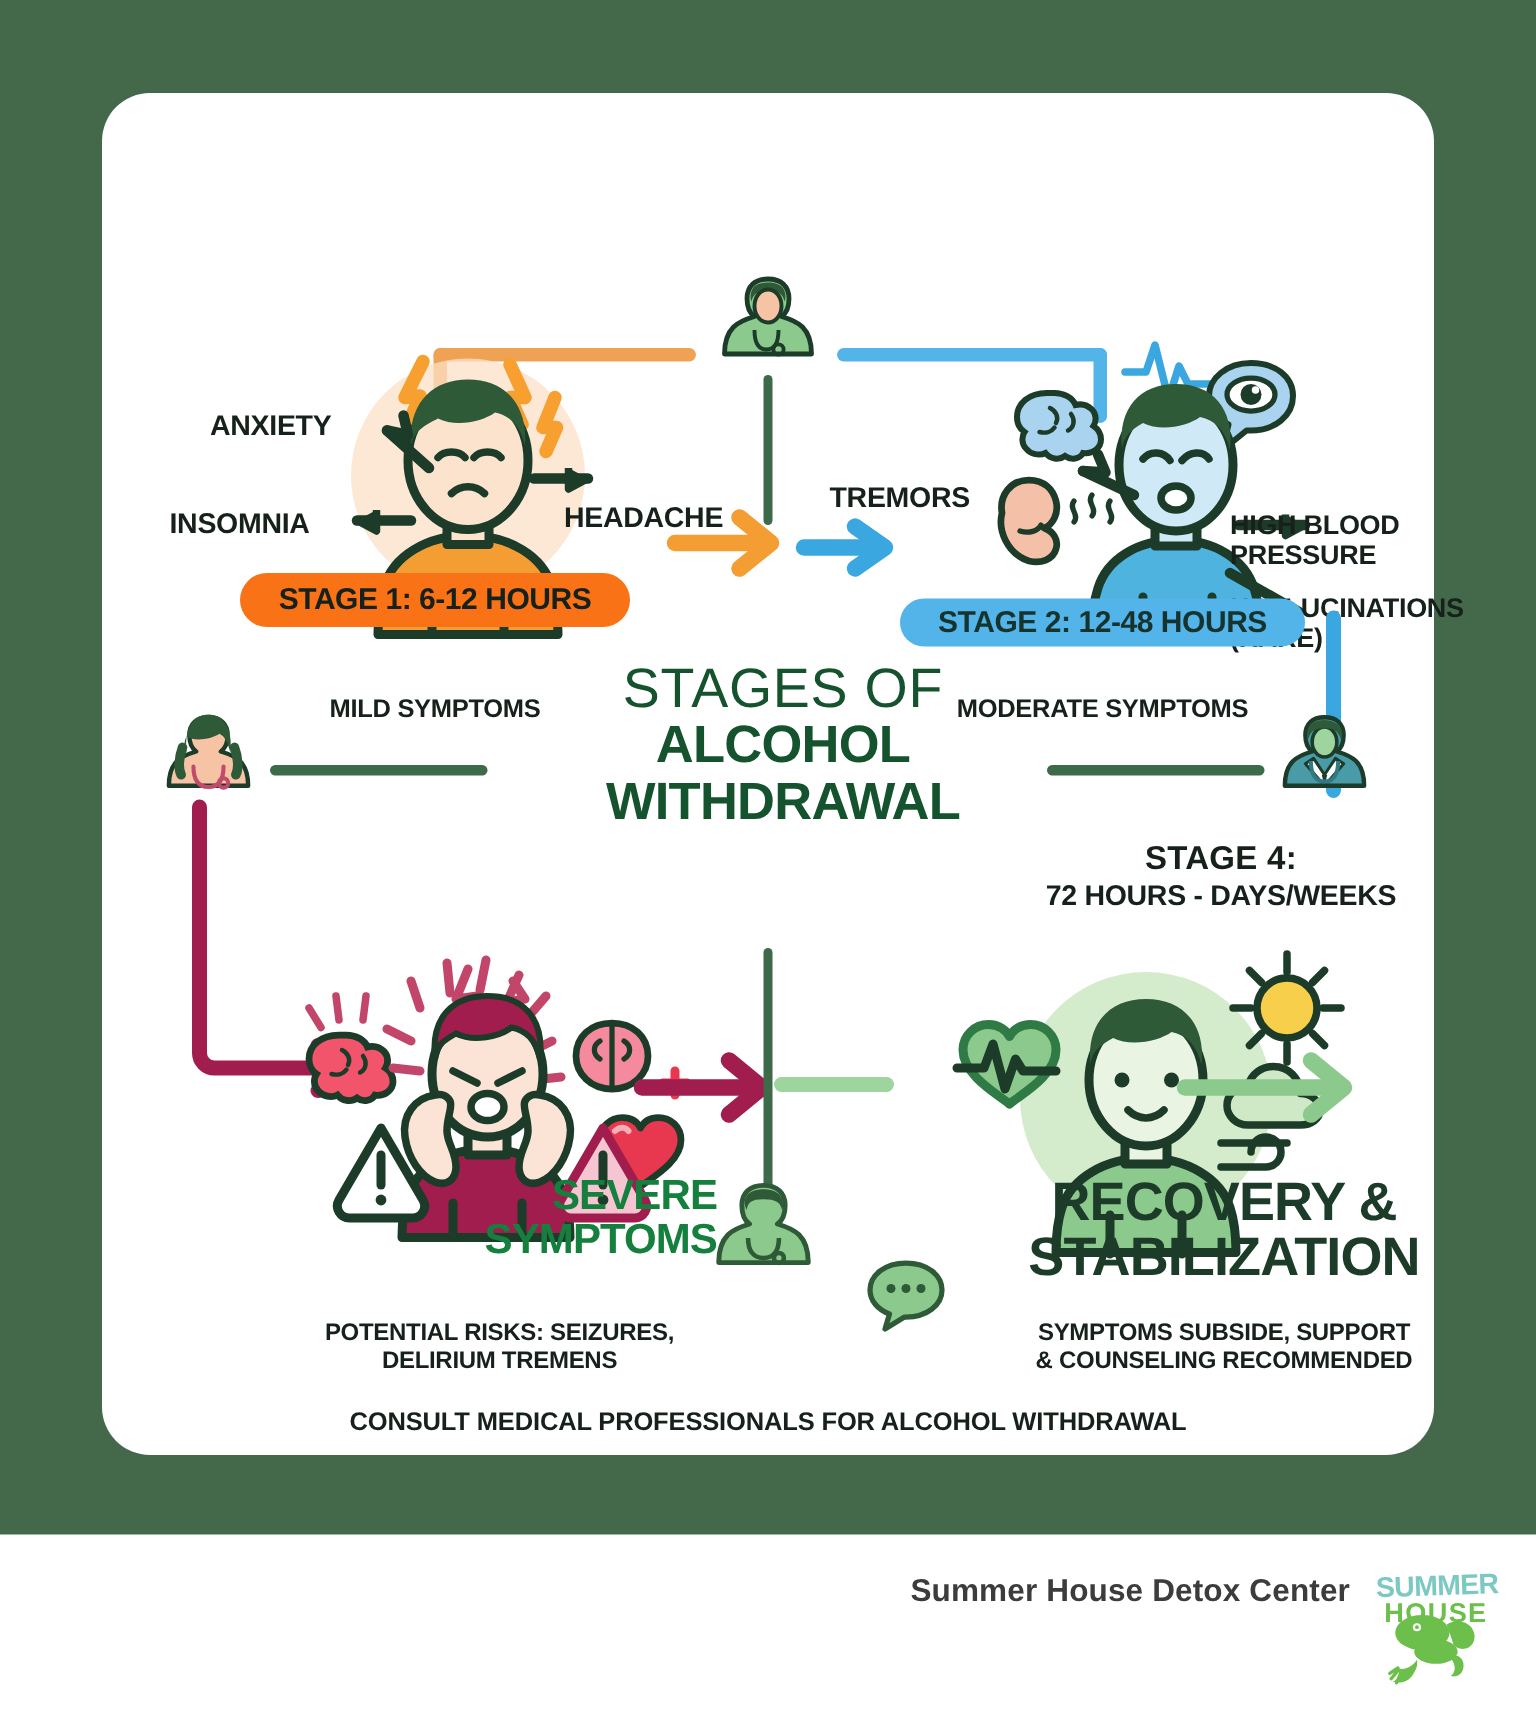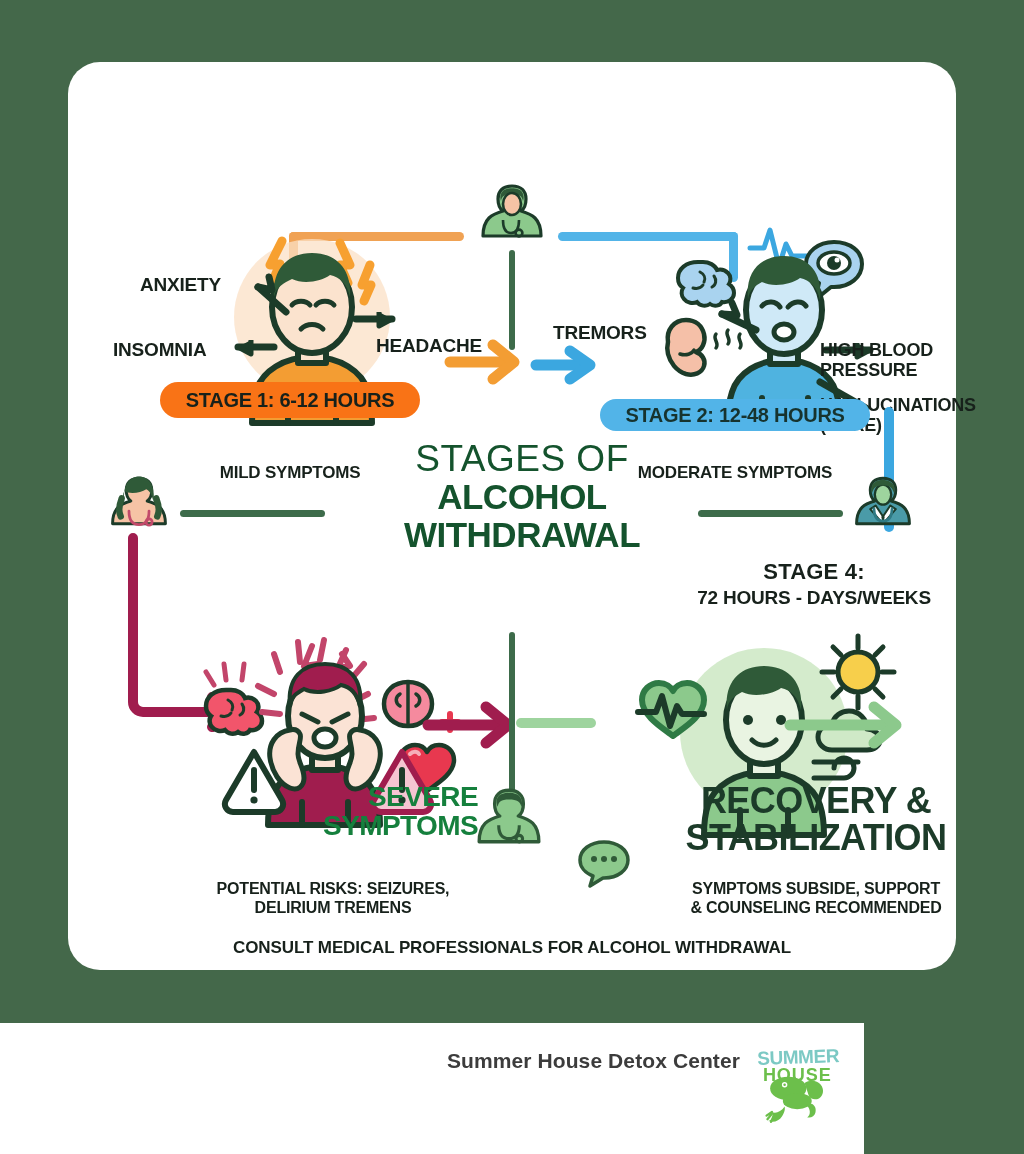--- a/index.html
+++ b/index.html
@@ -13,21 +13,21 @@
   .stage-wrap{position:absolute;inset:0;}
 
   
   .card{
     position:absolute;left:68px;top:62px;width:888px;height:908px;
     background:#ffffff;border-radius:32px;
   }
 
   
   .footer{
-    position:absolute;left:0;top:1023px;width:864px;height:131px;
+    position:absolute;left:0;top:1023px;width:1024px;height:131px;
     background:#ffffff;
   }
   .footer-text{
     position:absolute;right:124px;top:26px;text-align:right;
   }
   .footer-title{
     font-size:21px;font-weight:bold;color:#3c3c3c;letter-spacing:.1px;
     font-family:"Liberation Sans", sans-serif;white-space:nowrap;
   }
   .footer-url{

